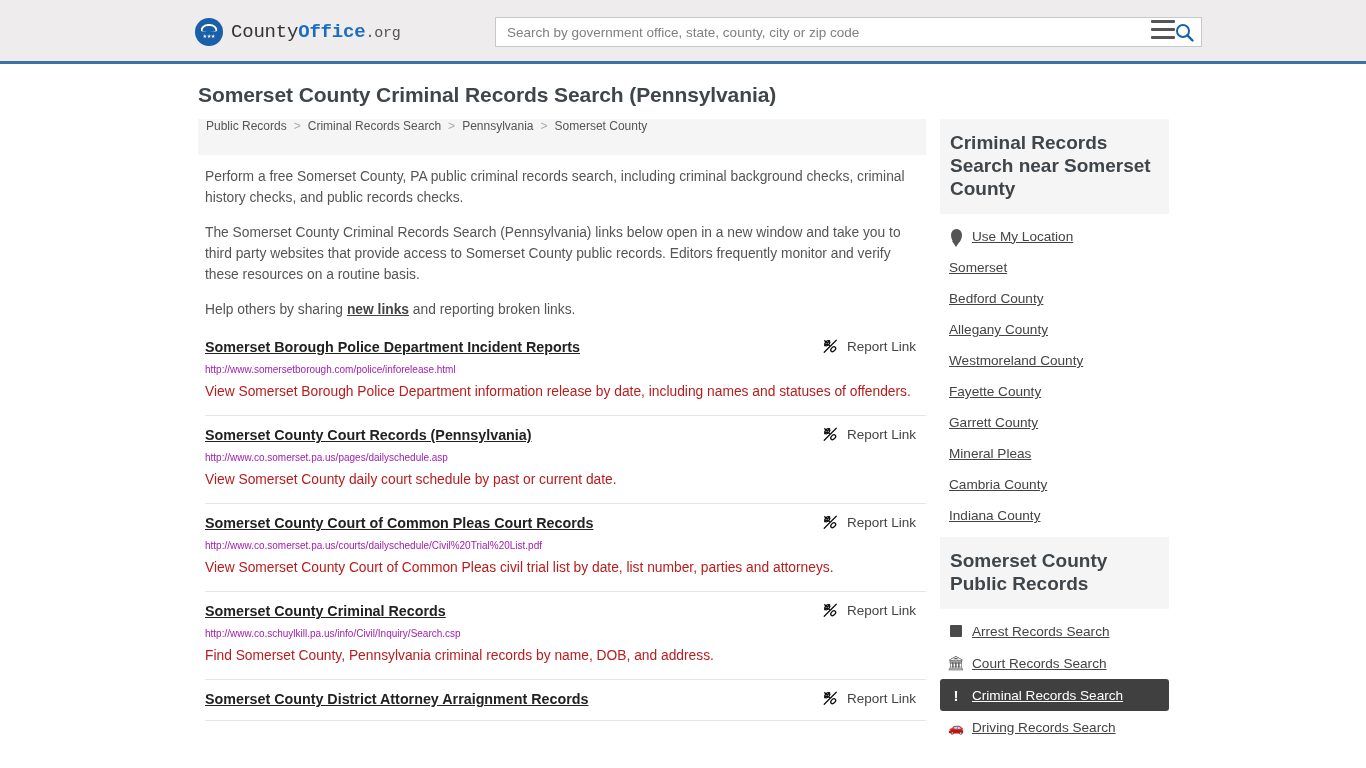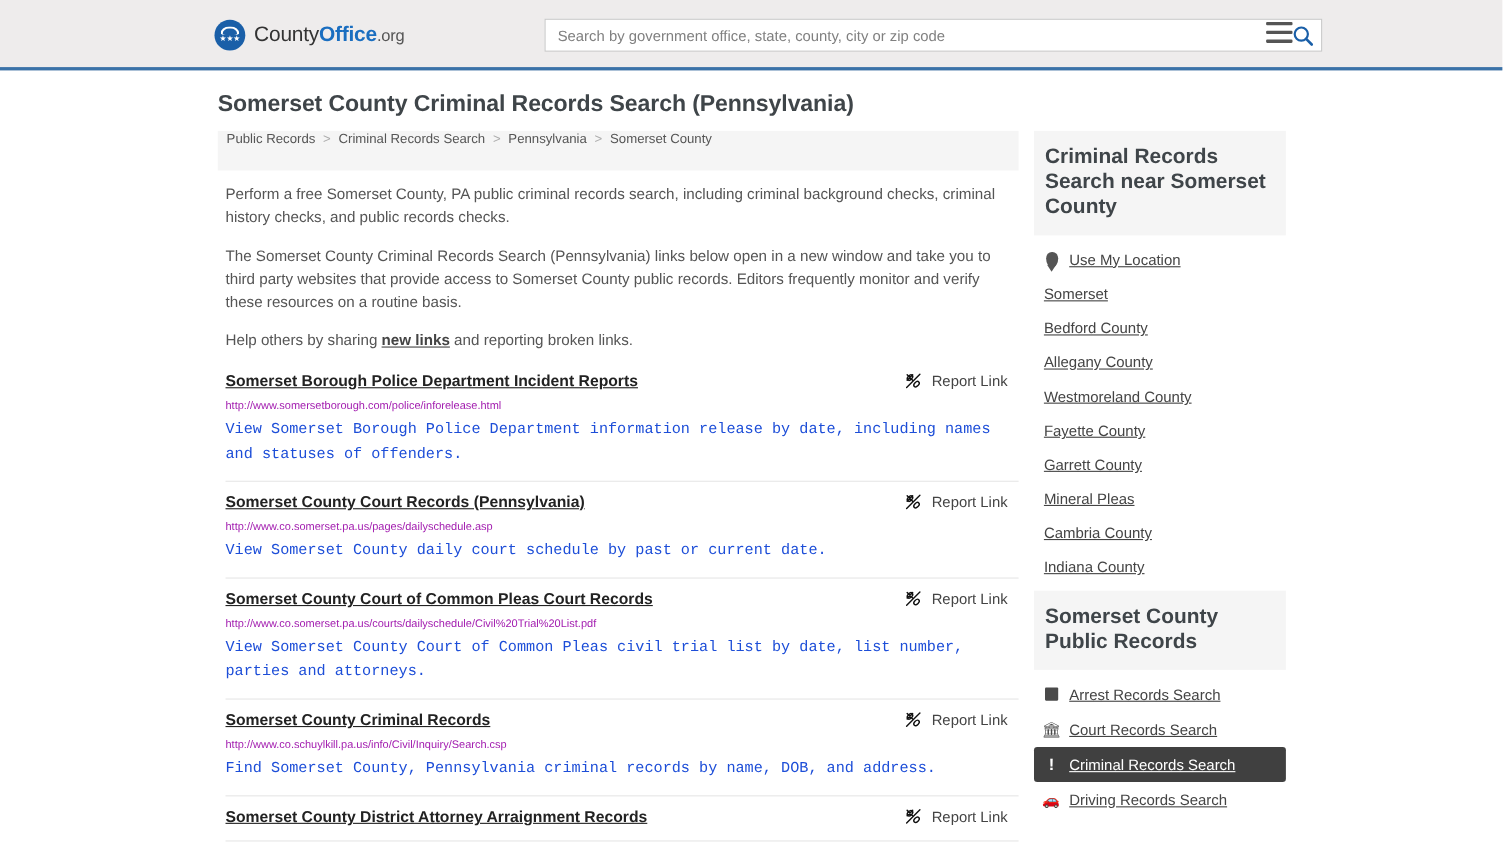--- a/index.html
+++ b/index.html
@@ -22,20 +22,21 @@
     display: flex;
     align-items: center;
   }
   .brand {
     display: flex;
     align-items: center;
     position: absolute;
     left: 195px;
     top: 18px;
     text-decoration: none;
+    font-family: Liberation Mono, monospace;
   }
   .brand-mark {
     width: 28px; height: 28px;
     border-radius: 50%;
     background: #1a5fa8;
     position: relative;
     flex: none;
     overflow: hidden;
   }
   .brand-mark .eagle {
@@ -217,22 +218,21 @@
     margin-top: 6px;
     font-size: 10px;
     color: #a21caf;
     line-height: 16px;
     word-break: break-all;
   }
   .result-desc {
     margin-top: 3px;
     font-size: 13.8px;
     line-height: 22px;
-    color: #1d4ed8;
-    font-family: Liberation Mono, monospace;
+    color: #b91c1c;
   }
 
   
   .side-box { margin-bottom: 6px; }
   .side-head {
     background: #f5f5f5;
     padding: 12px 12px 14px 10px;
     font-size: 19px;
     font-weight: bold;
     color: #3f4549;

